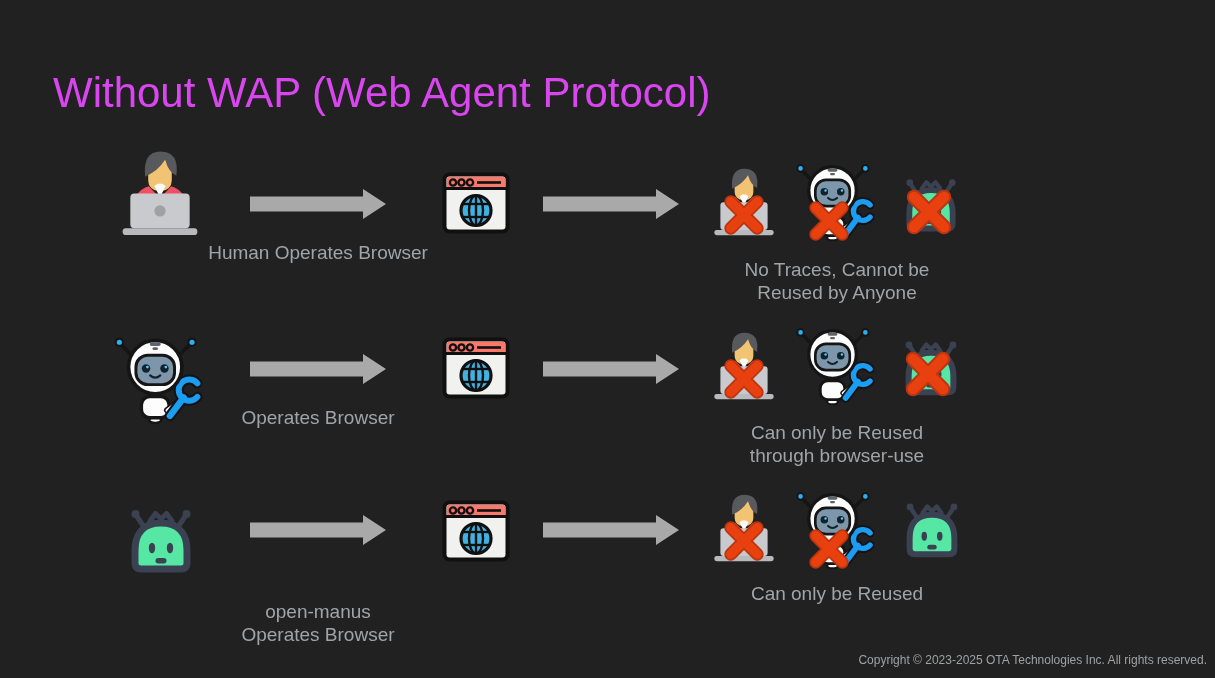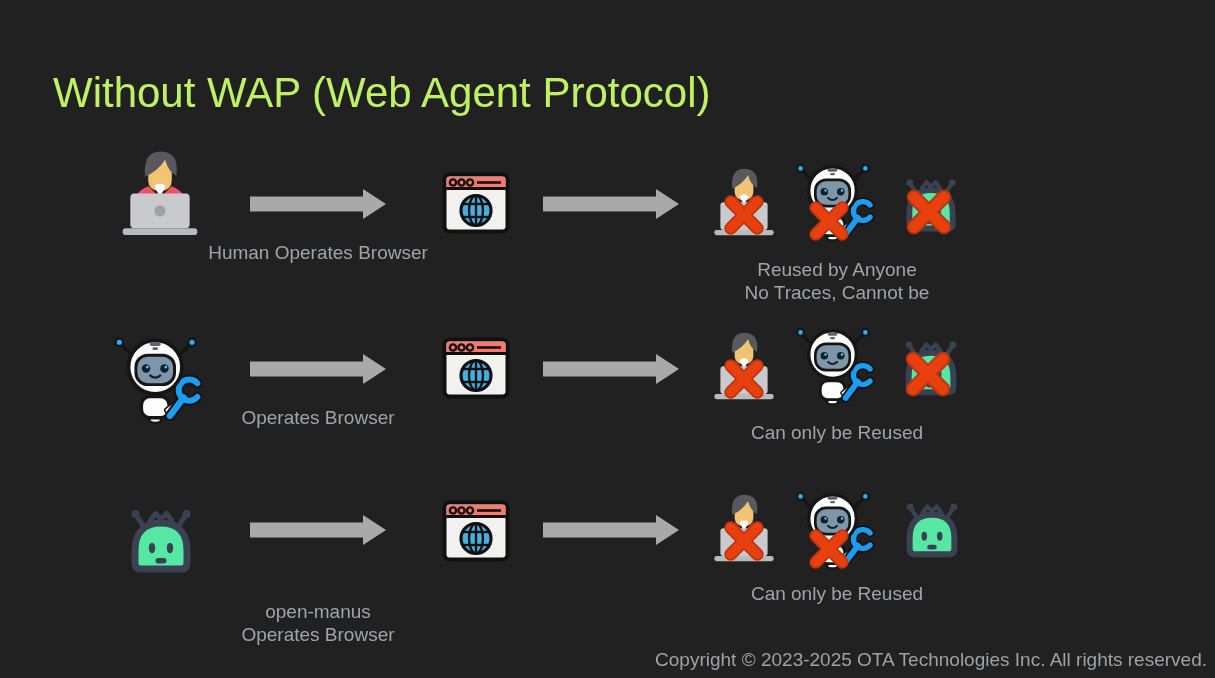--- a/index.html
+++ b/index.html
@@ -1,24 +1,24 @@
 <!DOCTYPE html>
 <html><head>
 <meta charset="utf-8">
 <style>
   * { margin:0; padding:0; box-sizing:border-box; }
   html,body { width:1215px; height:678px; background:#212121; overflow:hidden; }
   body { position:relative; font-family:"Liberation Sans", sans-serif; }
-  .title { position:absolute; left:53px; top:70px; font-size:42px; line-height:46px; color:#bef264; }
+  .title { position:absolute; left:53px; top:70px; font-size:42px; line-height:46px; color:#d946ef; }
   .iconbox { position:absolute; }
   .iconbox > svg { width:100%; height:100%; display:block; overflow:visible; }
   .cross { position:absolute; }
   .cross svg { width:100%; height:100%; display:block; overflow:visible; }
   .lbl { position:absolute; width:300px; text-align:center; color:#a1a4a7; font-size:19px; line-height:23px; }
-  .footer { position:absolute; right:8px; top:651px; color:#9fa1a3; font-size:19px; line-height:18px; }
+  .footer { position:absolute; right:8px; top:651px; color:#9fa1a3; font-size:12px; line-height:18px; }
   .defs { position:absolute; width:0; height:0; overflow:hidden; }
 </style>
 </head>
 <body>
 
 <svg class="defs" aria-hidden="true">
   <defs>
 
     <symbol id="sym-human" viewBox="0 0 76 86">
       <rect x="26.5" y="7" width="23" height="35" rx="10" fill="#f2c372"></rect>
@@ -145,22 +145,22 @@
   <div class="cross" style="left:2px;top:10px;width:52px;height:52px;">
       <svg>
         <use href="#sym-cross"></use>
       </svg>
     </div>
 </div>
 <div class="lbl" style="left:168px;top:241px;">
   <div>Human Operates Browser</div>
 </div>
 <div class="lbl" style="left:687px;top:258px;">
+  <div>No Traces, Cannot be</div>
   <div>Reused by Anyone</div>
-  <div>No Traces, Cannot be</div>
 </div>
 
 <div class="iconbox" style="left:112px;top:334px;width:92px;height:92px;">
     <svg>
       <use href="#sym-robot"></use>
     </svg>
   </div>
 <div class="iconbox" style="left:250px;top:354px;width:136px;height:30px;">
     <svg>
       <use href="#sym-arrow"></use>
@@ -200,20 +200,21 @@
       <svg>
         <use href="#sym-cross"></use>
       </svg>
     </div>
 </div>
 <div class="lbl" style="left:168px;top:406px;">
   <div>Operates Browser</div>
 </div>
 <div class="lbl" style="left:687px;top:421px;">
   <div>Can only be Reused</div>
+  <div>through browser-use</div>
 </div>
 
 <div class="iconbox" style="left:125px;top:506px;width:72px;height:72px;">
     <svg>
       <use href="#sym-manus"></use>
     </svg>
   </div>
 <div class="iconbox" style="left:250px;top:515px;width:136px;height:30px;">
     <svg>
       <use href="#sym-arrow"></use>

